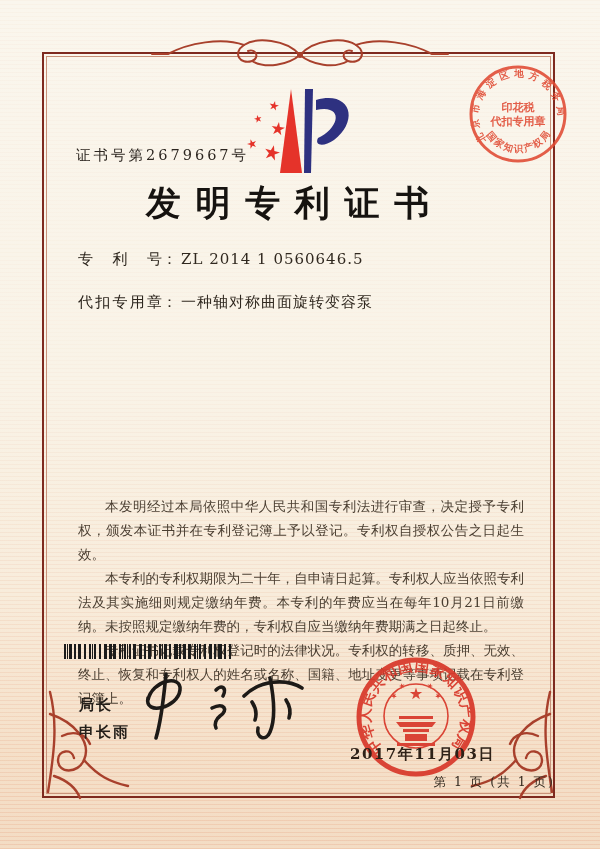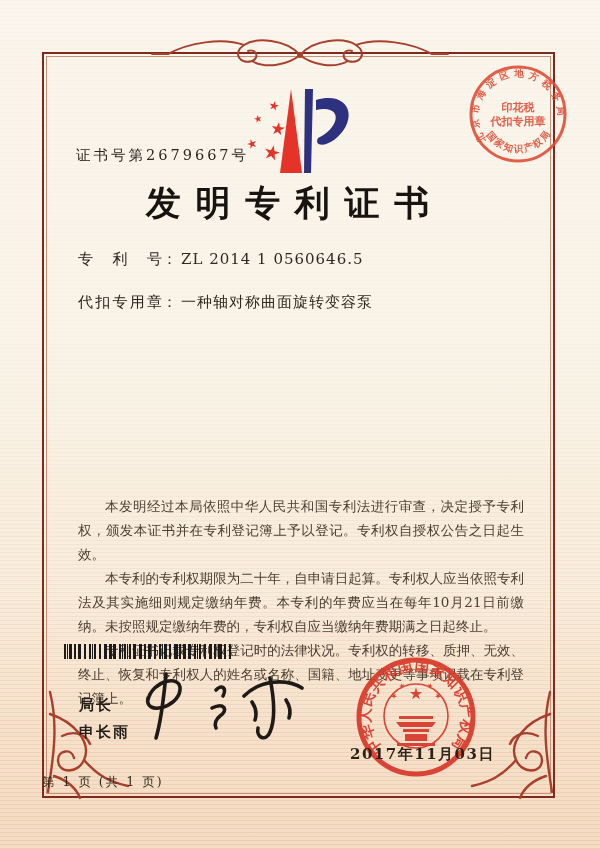--- a/index.html
+++ b/index.html
@@ -50,21 +50,21 @@
   .signer{position:absolute;left:79px;top:692px;font-family:"DejaVu Sans","Liberation Sans",sans-serif;color:#241f1a;}
   .signer div{font-size:15px;font-weight:bold;letter-spacing:2px;line-height:27px;}
   .signature{position:absolute;left:128px;top:668px;}
   .seal-main{position:absolute;left:341px;top:642px;opacity:.93;}
   .seal-date{
     position:absolute;left:350px;top:745px;font-size:15px;font-weight:bold;
     color:#2e2218;letter-spacing:1.5px;z-index:5;
   }
   .seal-tax{position:absolute;left:462px;top:58px;opacity:.88;}
   .page-footer{
-    position:absolute;left:42px;top:774px;width:513px;text-align:left;
+    position:absolute;left:42px;top:774px;width:513px;text-align:right;
     font-size:12.5px;color:#33291e;letter-spacing:2px;
   }
   .ornament{position:absolute;pointer-events:none;}
   svg text{font-family:"DejaVu Serif","Liberation Serif",serif;}
 </style>
 </head>
 <body>
 
 <div class="texture"></div>
 

